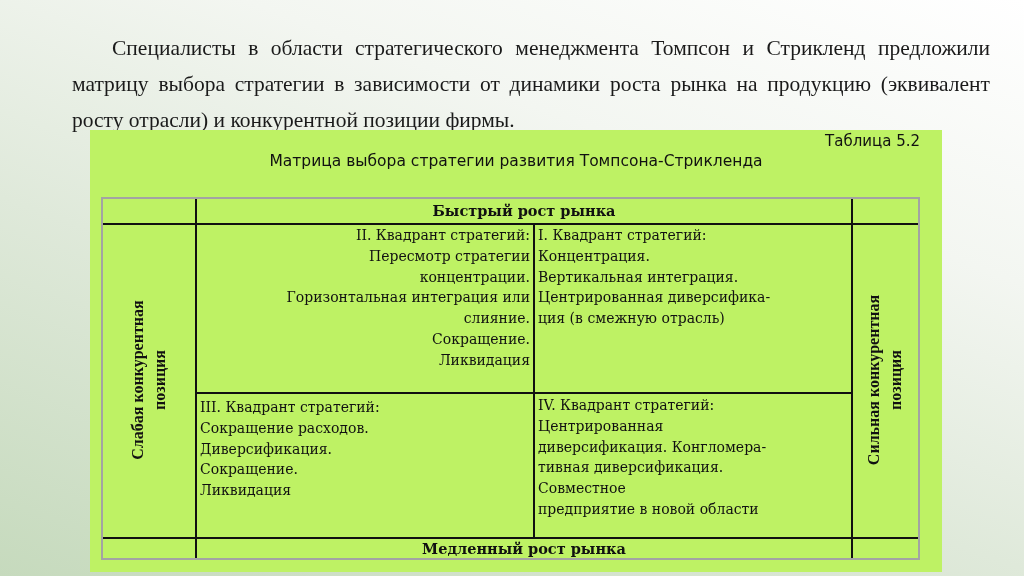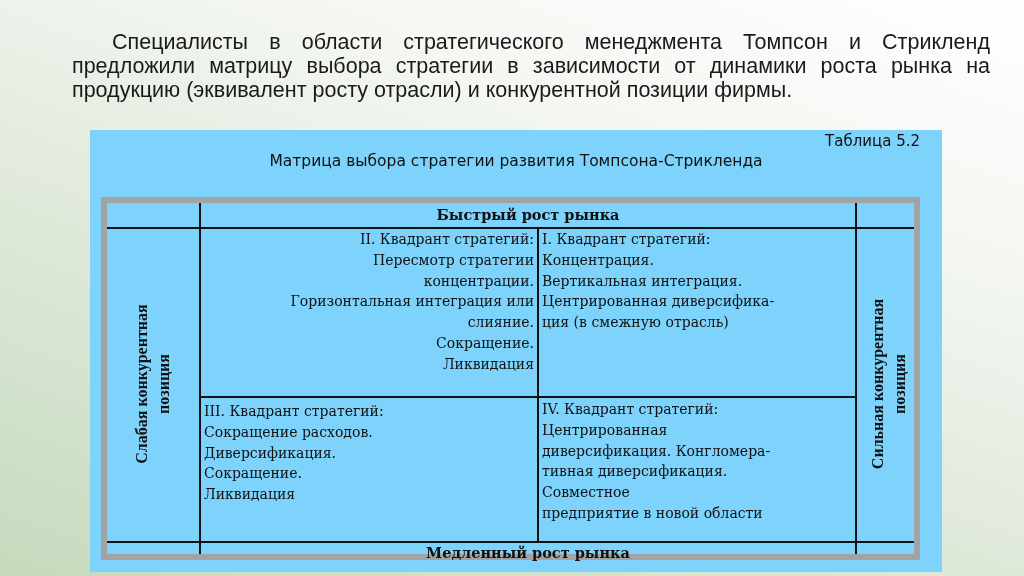--- a/index.html
+++ b/index.html
@@ -3,40 +3,40 @@
   <meta charset="utf-8">
   <style>
     html, body { margin: 0; padding: 0; }
     body {
       width: 1024px; height: 576px; overflow: hidden; position: relative;
       background: linear-gradient(200deg, #ffffff 0%, #f3f6f1 30%, #dfe9da 60%, #c6dabd 100%);
       font-family: "Liberation Serif", serif;
     }
     .intro {
       position: absolute; left: 72px; top: 30px; width: 918px;
-      font-family: Liberation Sans, sans-serif;
-      font-size: 21.5px; line-height: 24px; color: #1a1a1a;
+      font-family: Liberation Serif, serif;
+      font-size: 21.5px; line-height: 36px; color: #1a1a1a;
       text-align: justify;
     }
     .intro .first { text-indent: 40px; }
     .table-image {
       position: absolute; left: 90px; top: 130px; width: 852px; height: 442px;
-      background: #7dd3fc;
+      background: #bef264;
     }
     .table-number {
       position: absolute; right: 22px; top: 2px;
       font-family: "DejaVu Sans", sans-serif; font-size: 15px; color: #111;
     }
     .table-title {
       position: absolute; left: 0; right: 0; top: 22px; text-align: center;
       font-family: "DejaVu Sans", sans-serif; font-weight: normal; font-size: 15.5px; color: #111;
     }
     .grid {
       position: absolute; left: 11px; top: 67px; width: 819px; height: 363px;
-      border: 6px solid #a3a3a3; box-sizing: border-box;
+      border: 2px solid #a3a3a3; box-sizing: border-box;
     }
     .line { position: absolute; background: #111; }
     .cell-text {
       position: absolute;
       font-family: "DejaVu Serif", serif; font-size: 14px; line-height: 20.8px; color: #111;
       white-space: pre-line;
     }
     .row-label {
       position: absolute; left: 0; right: 0; text-align: center;
       font-family: "DejaVu Serif", serif; font-weight: bold; font-size: 14.5px; color: #111;

